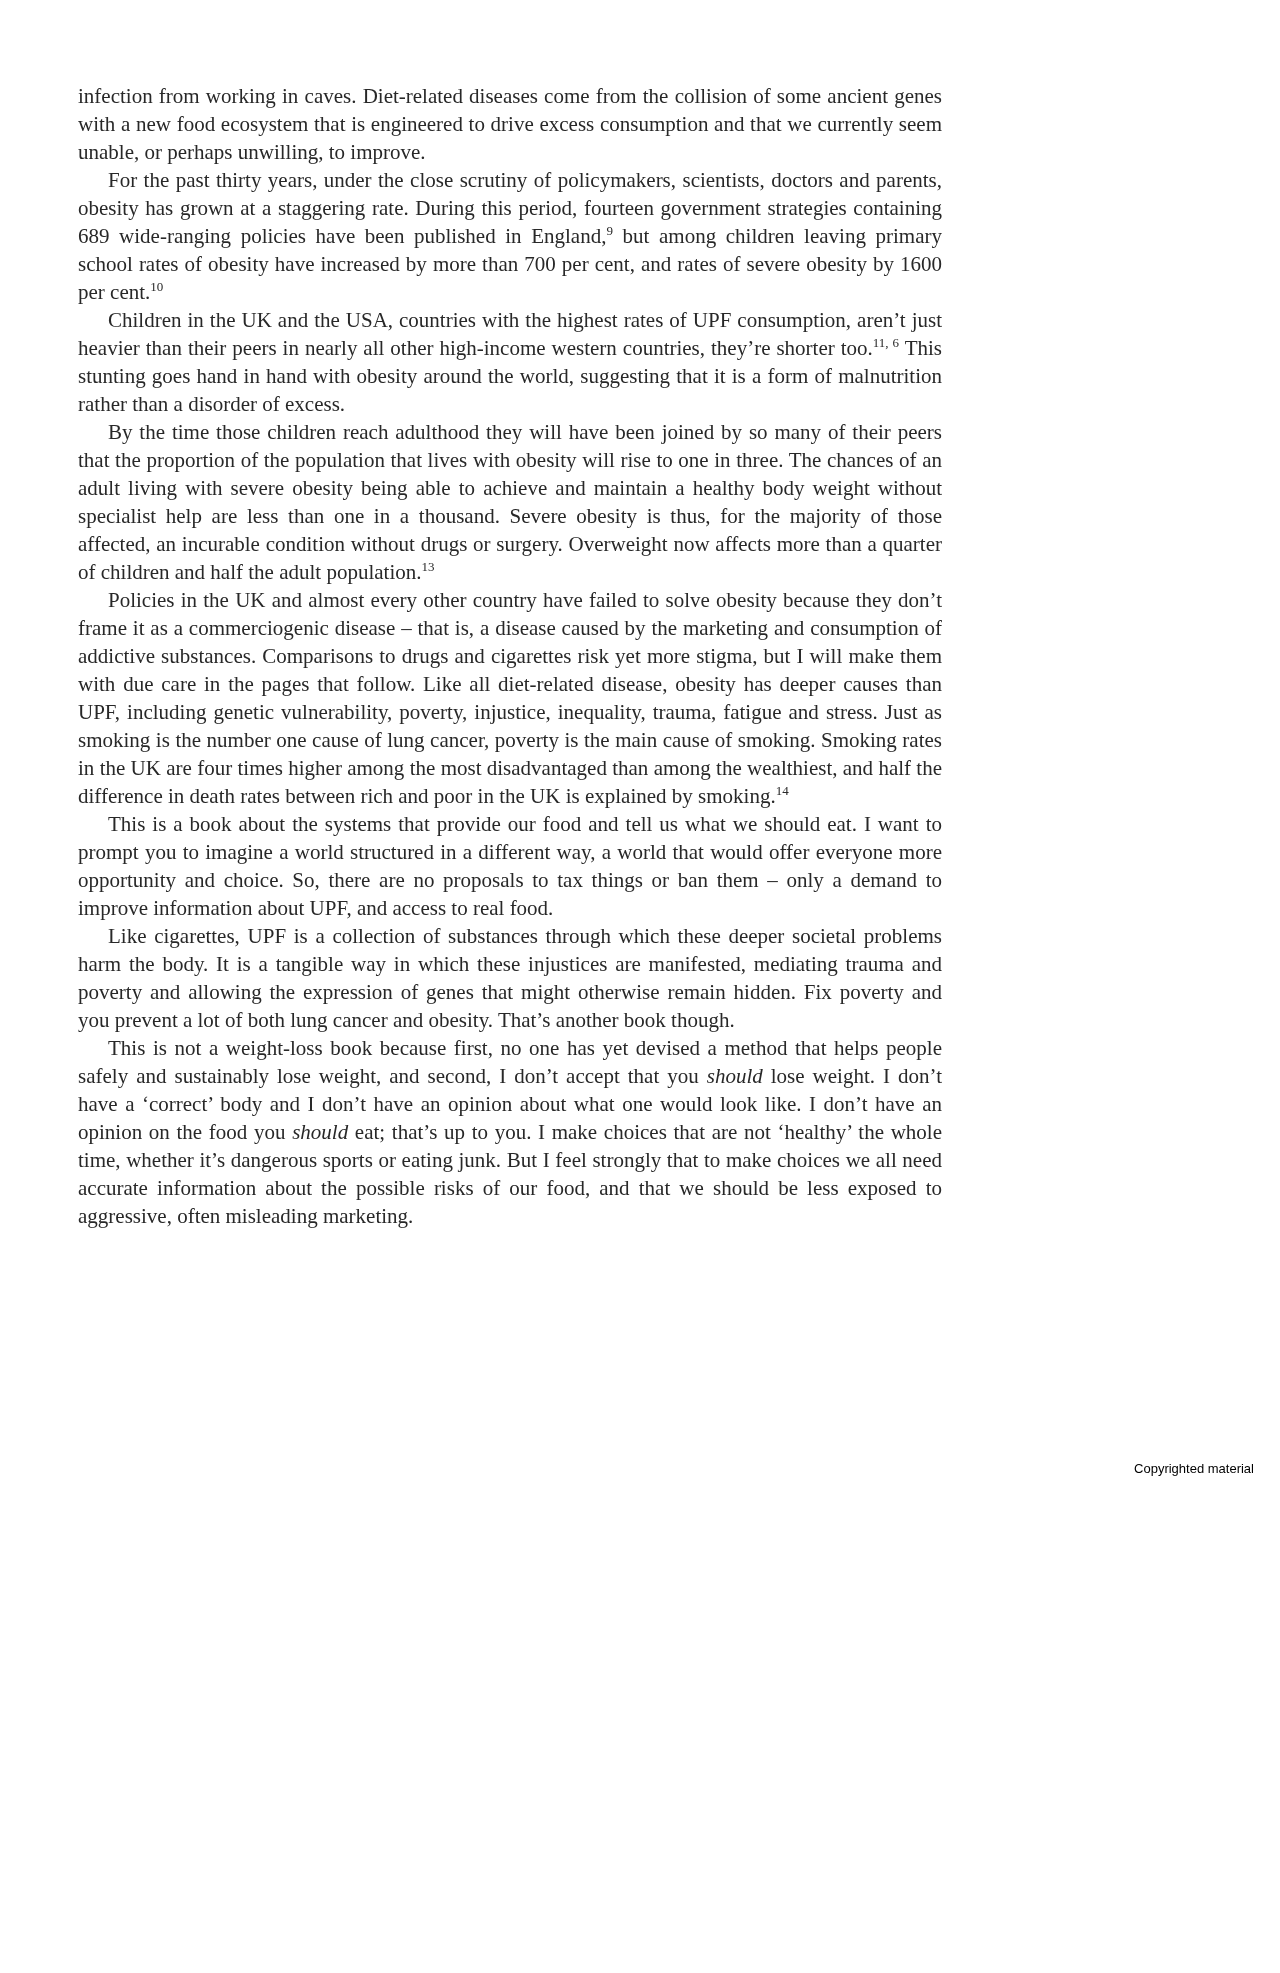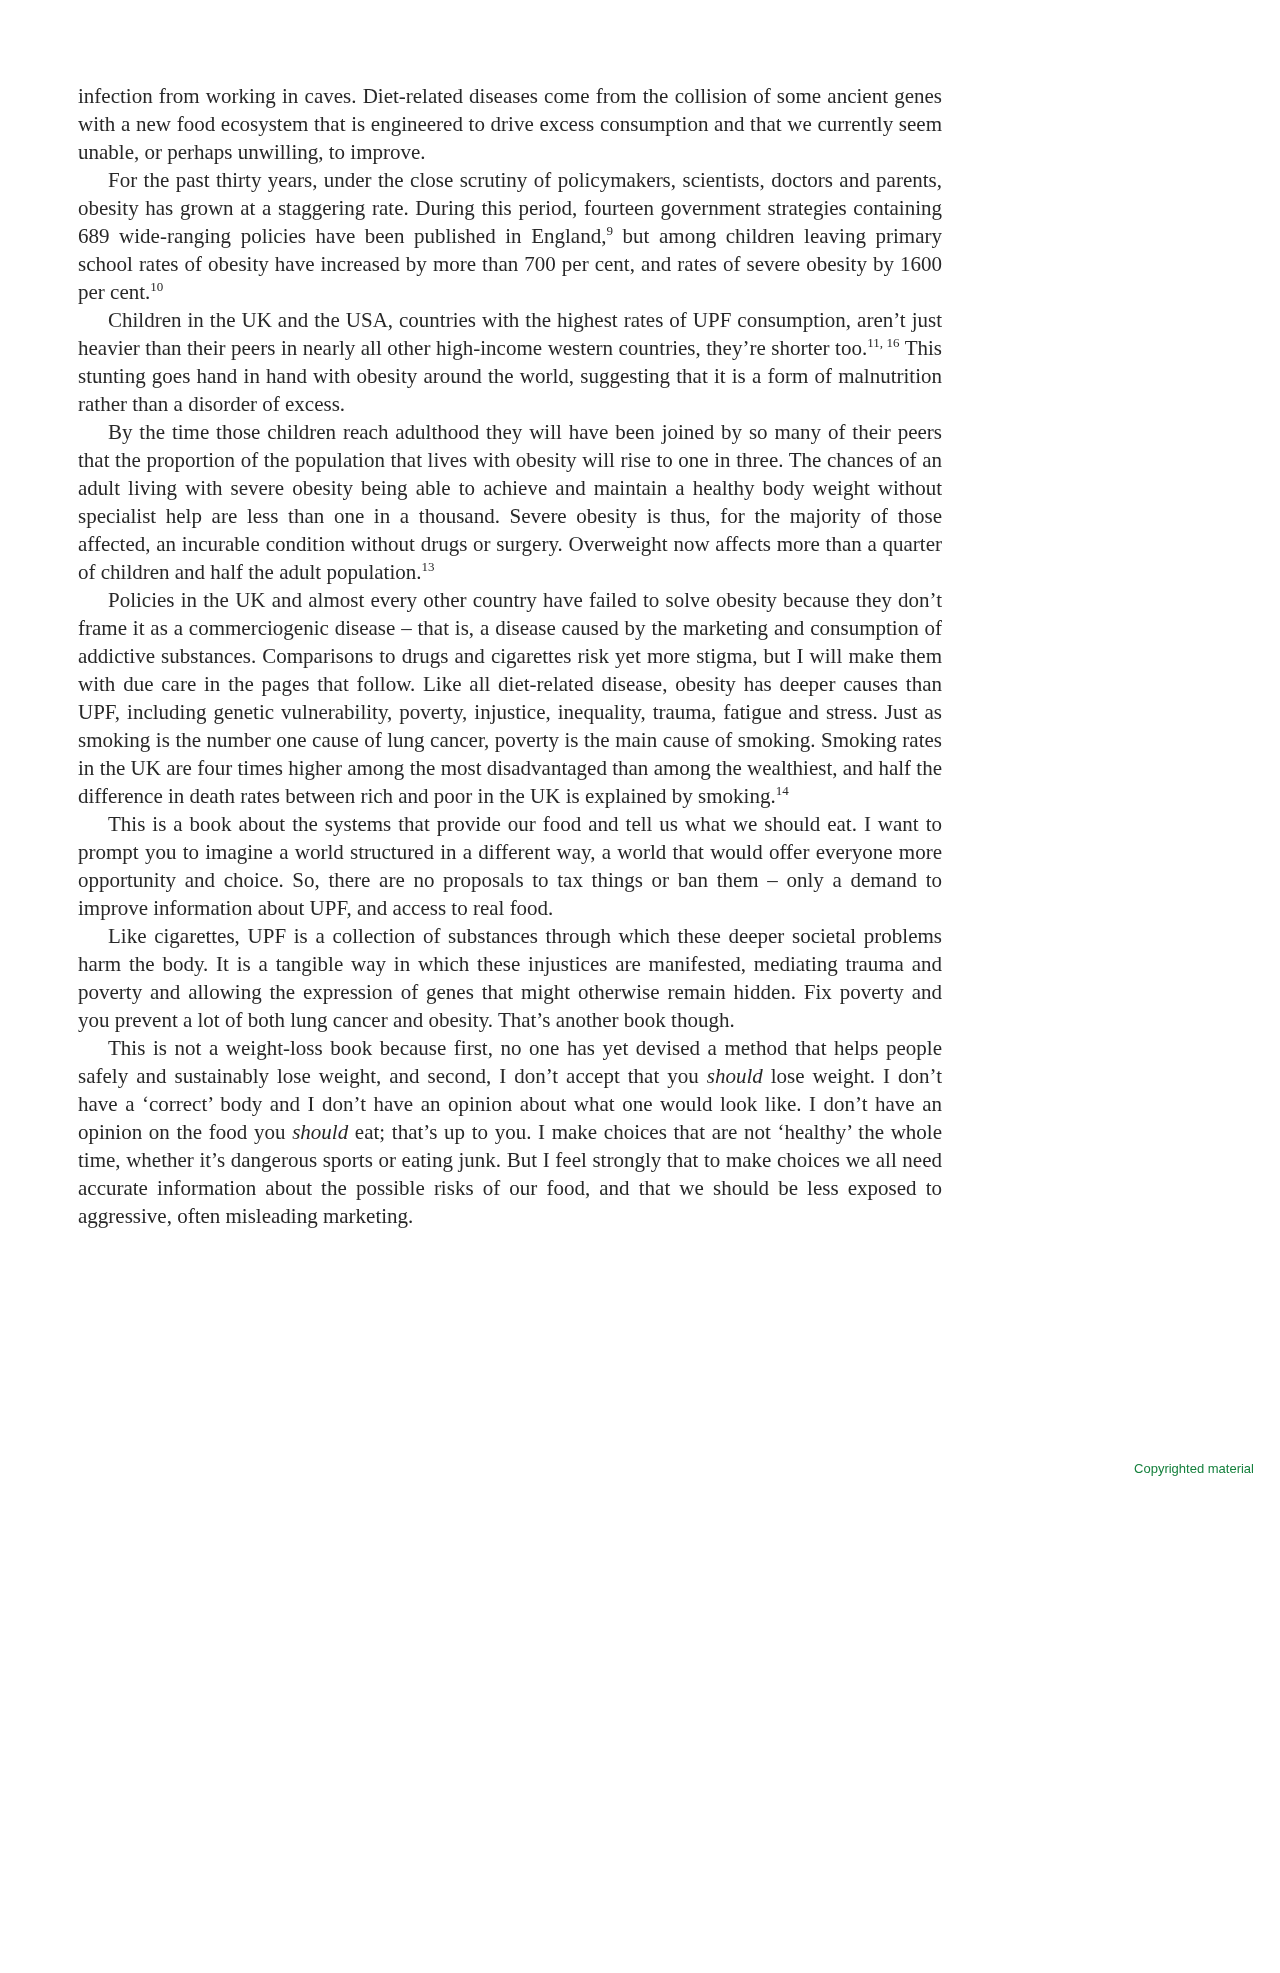--- a/index.html
+++ b/index.html
@@ -41,21 +41,21 @@
     color: #c6c6c6;
   }
 </style>
 </head>
 <body>
 
 <div class="page">
   <main class="text-block" style="color: rgb(40, 40, 40);">
       <p>infection from working in caves. Diet-related diseases come from the collision of some ancient genes with a new food ecosystem that is engineered to drive excess consumption and that we currently seem unable, or perhaps unwilling, to improve.</p>
       <p class="indent">For the past thirty years, under the close scrutiny of policymakers, scientists, doctors and parents, obesity has grown at a staggering rate. During this period, fourteen government strategies containing 689 wide-ranging policies have been published in England,<sup>9</sup> but among children leaving primary school rates of obesity have increased by more than 700 per cent, and rates of severe obesity by 1600 per cent.<sup>10</sup></p>
-      <p class="indent">Children in the UK and the USA, countries with the highest rates of UPF consumption, aren’t just heavier than their peers in nearly all other high-income western countries, they’re shorter too.<sup>11, 16</sup> This stunting goes hand in hand with obesity around the world, suggesting that it is a form of malnutrition rather than a disorder of excess.</p>
+      <p class="indent">Children in the UK and the USA, countries with the highest rates of UPF consumption, aren’t just heavier than their peers in nearly all other high-income western countries, they’re shorter too.<sup>11, 6</sup> This stunting goes hand in hand with obesity around the world, suggesting that it is a form of malnutrition rather than a disorder of excess.</p>
       <p class="indent">By the time those children reach adulthood they will have been joined by so many of their peers that the proportion of the population that lives with obesity will rise to one in three. The chances of an adult living with severe obesity being able to achieve and maintain a healthy body weight without specialist help are less than one in a thousand. Severe obesity is thus, for the majority of those affected, an incurable condition without drugs or surgery. Overweight now affects more than a quarter of children and half the adult population.<sup>13</sup></p>
       <p class="indent">Policies in the UK and almost every other country have failed to solve obesity because they don’t frame it as a commerciogenic disease – that is, a disease caused by the marketing and consumption of addictive substances. Comparisons to drugs and cigarettes risk yet more stigma, but I will make them with due care in the pages that follow. Like all diet-related disease, obesity has deeper causes than UPF, including genetic vulnerability, poverty, injustice, inequality, trauma, fatigue and stress. Just as smoking is the number one cause of lung cancer, poverty is the main cause of smoking. Smoking rates in the UK are four times higher among the most disadvantaged than among the wealthiest, and half the difference in death rates between rich and poor in the UK is explained by smoking.<sup>14</sup></p>
       <p class="indent">This is a book about the systems that provide our food and tell us what we should eat. I want to prompt you to imagine a world structured in a different way, a world that would offer everyone more opportunity and choice. So, there are no proposals to tax things or ban them – only a demand to improve information about UPF, and access to real food.</p>
       <p class="indent">Like cigarettes, UPF is a collection of substances through which these deeper societal problems harm the body. It is a tangible way in which these injustices are manifested, mediating trauma and poverty and allowing the expression of genes that might otherwise remain hidden. Fix poverty and you prevent a lot of both lung cancer and obesity. That’s another book though.</p>
       <p class="indent">This is not a weight-loss book because first, no one has yet devised a method that helps people safely and sustainably lose weight, and second, I don’t accept that you <em>should</em> lose weight. I don’t have a ‘correct’ body and I don’t have an opinion about what one would look like. I don’t have an opinion on the food you <em>should</em> eat; that’s up to you. I make choices that are not ‘healthy’ the whole time, whether it’s dangerous sports or eating junk. But I feel strongly that to make choices we all need accurate information about the possible risks of our food, and that we should be less exposed to aggressive, often misleading marketing.</p>
     </main>
-  <div class="watermark" style="color: #15803d;">Copyrighted material</div>
+  <div class="watermark" style="color: #000000;">Copyrighted material</div>
 </div>
 
 </body></html>

